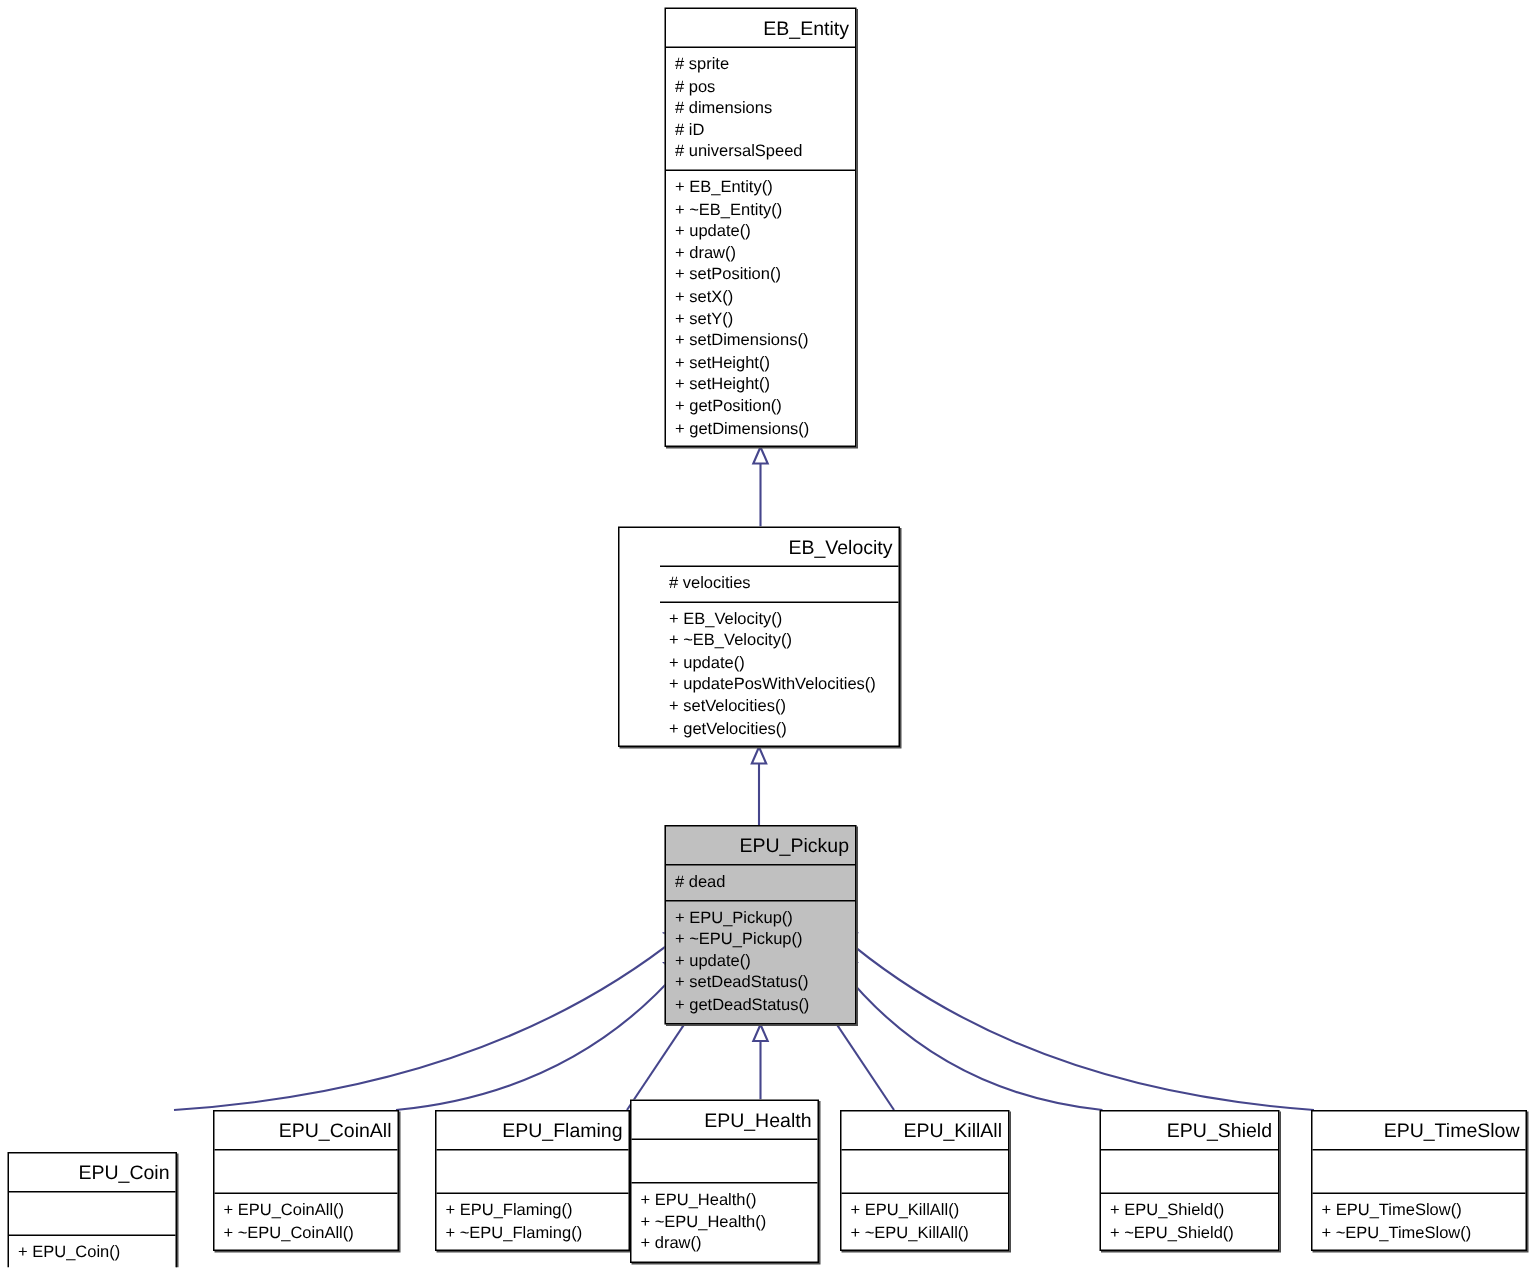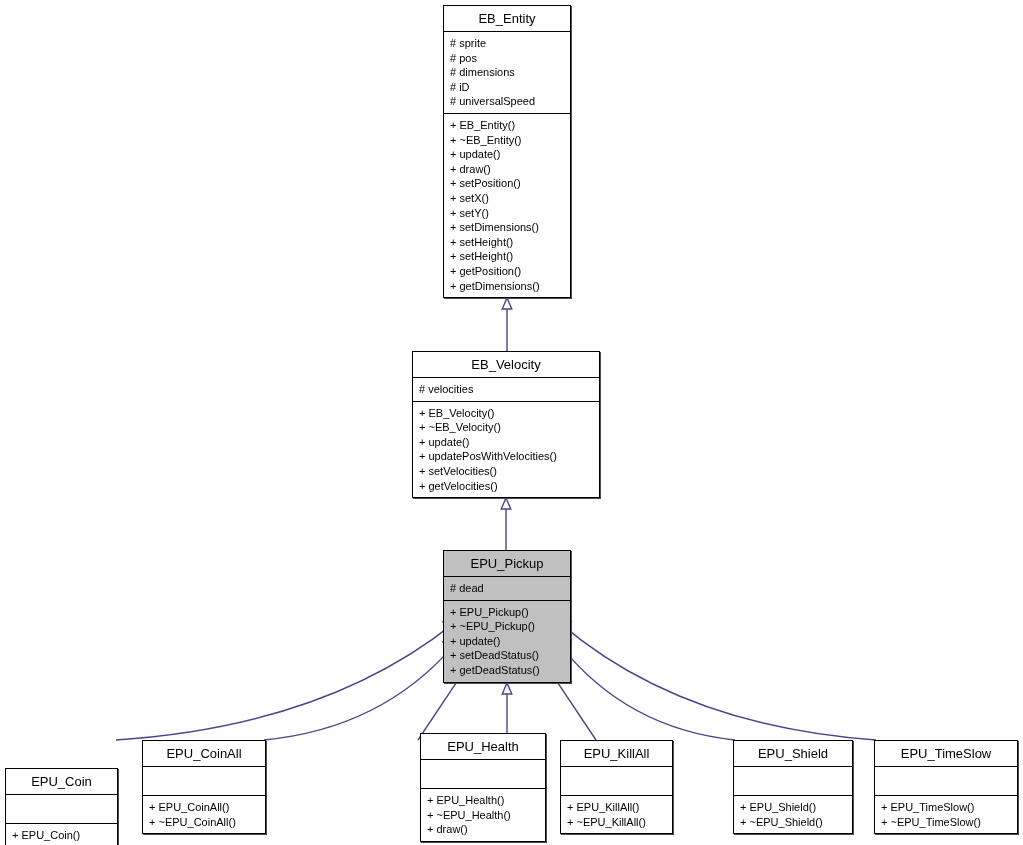--- a/index.html
+++ b/index.html
@@ -28,21 +28,21 @@
     box-sizing: border-box;
     border: 1px solid #000000;
     background: #ffffff;
     box-shadow: 1px 1px 0 0 #4d4d4d;
     z-index: 2;
   }
   .uml-class.highlight {
     background: #c0c0c0;
   }
   .cls-name {
-    text-align: center;
+    text-align: right;
     font-size: 13px;
     color: #000000;
     line-height: 15px;
     padding: 5px 4px 5px 4px;
     white-space: nowrap;
     overflow: hidden;
   }
   .cls-sep {
     border-top: 1px solid #000000;
     height: 0;
@@ -108,21 +108,21 @@
         <div class="member">+ setPosition()</div>
         <div class="member">+ setX()</div>
         <div class="member">+ setY()</div>
         <div class="member">+ setDimensions()</div>
         <div class="member">+ setHeight()</div>
         <div class="member">+ setHeight()</div>
         <div class="member">+ getPosition()</div>
         <div class="member">+ getDimensions()</div>
       </div>
     </div>
-    <div class="uml-class" style="left: 412px; top: 351px; width: 188px;">
+    <div class="uml-class" style="left: 412px; top: 351px; width: 188px; padding-left: 27px;">
       <div class="cls-name">EB_Velocity</div>
       <div class="cls-sep"></div>
       <div class="cls-attrs">
         <div class="member"># velocities</div>
       </div>
       <div class="cls-sep"></div>
       <div class="cls-ops">
         <div class="member">+ EB_Velocity()</div>
         <div class="member">+ ~EB_Velocity()</div>
         <div class="member">+ update()</div>
@@ -159,20 +159,30 @@
     <div class="uml-class" style="left: 142px; top: 740px; width: 124px;">
       <div class="cls-name">EPU_CoinAll</div>
       <div class="cls-sep"></div>
       <div class="cls-attrs empty"></div>
       <div class="cls-sep"></div>
       <div class="cls-ops">
         <div class="member">+ EPU_CoinAll()</div>
         <div class="member">+ ~EPU_CoinAll()</div>
       </div>
     </div>
+    <div class="uml-class" style="left: 290px; top: 740px; width: 130px;">
+      <div class="cls-name">EPU_Flaming</div>
+      <div class="cls-sep"></div>
+      <div class="cls-attrs empty"></div>
+      <div class="cls-sep"></div>
+      <div class="cls-ops">
+        <div class="member">+ EPU_Flaming()</div>
+        <div class="member">+ ~EPU_Flaming()</div>
+      </div>
+    </div>
     <div class="uml-class" style="left: 420px; top: 733px; width: 126px;">
       <div class="cls-name">EPU_Health</div>
       <div class="cls-sep"></div>
       <div class="cls-attrs empty"></div>
       <div class="cls-sep"></div>
       <div class="cls-ops">
         <div class="member">+ EPU_Health()</div>
         <div class="member">+ ~EPU_Health()</div>
         <div class="member">+ draw()</div>
       </div>

